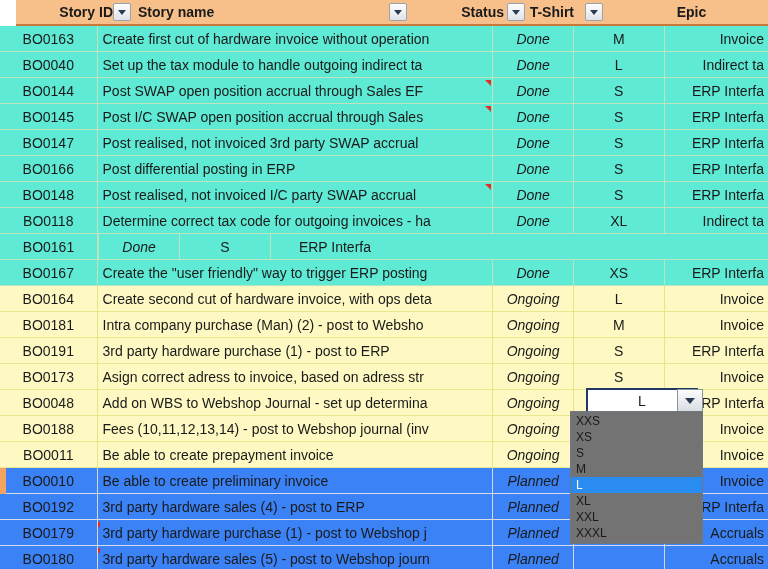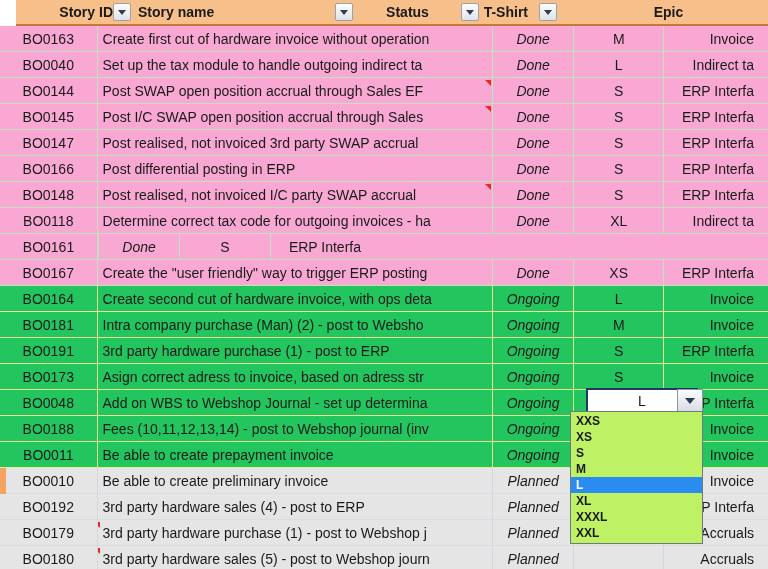--- a/index.html
+++ b/index.html
@@ -45,34 +45,34 @@
     border-top:5px solid #2b3d55;
   }
 
   
   .grid{ position:absolute; top:26px; left:0; width:768px; }
   .row{
     position:relative; display:flex; height:26px; align-items:center;
     border-bottom:1px solid #cfd6e0;
     font-size:14px; color:#1a1a1a; white-space:nowrap;
   }
-  .row.green { background:#f9a8d4; border-bottom-color:#bfe3bc; }
-  .row.yellow{ background:#22c55e; border-bottom-color:#e8e88c; }
-  .row.white { background:#e5e5e5; border-bottom-color:#d8dde5; }
+  .row.green { background:#5eead4; border-bottom-color:#bfe3bc; }
+  .row.yellow{ background:#fef9c3; border-bottom-color:#e8e88c; }
+  .row.white { background:#3b82f6; border-bottom-color:#d8dde5; }
 
   .cell{
     height:26px; display:flex; align-items:center;
     overflow:hidden; white-space:nowrap; padding:0 5px;
     position:relative;
   }
   .c-id   { width:97px;  justify-content:center; }
   .c-name { width:397px; justify-content:flex-start; }
   .c-status{width:80px;  justify-content:center;font-style:italic; }
   .c-tshirt{width:90px;  justify-content:center; }
-  .c-epic { width:104px; justify-content:flex-end; padding-right:14px; }
+  .c-epic { width:104px; justify-content:flex-end; padding-right:4px; }
 
   .vsep{ width:1px; height:26px; background:#d2d8e2; flex:0 0 1px; }
   .row.green  .vsep{ background:#bfe3bc; }
   .row.yellow .vsep{ background:#e4e48a; }
 
   
   .cmt{
     position:absolute; top:2px; right:1px;
     width:0;height:0;
     border-top:6px solid #e8291c;
@@ -105,26 +105,25 @@
   }
   .dd-button .caret{
     width:0;height:0;
     border-left:5px solid transparent;
     border-right:5px solid transparent;
     border-top:6px solid #2b3d55;
   }
   .dd-list{
     position:absolute; left:570px; top:411px;
     width:133px; height:133px;
-    background:#bef264;
+    background:#737373;
     border:1px solid #6f7781;
     z-index:50;
     padding-top:1px;
     overflow:hidden;
-    font-weight:bold;
   }
   .dd-item{
     height:16px; line-height:16px;
     padding-left:5px;
     font-size:12px; color:#1a1a1a;
     white-space:nowrap; cursor:pointer;
   }
   .dd-item.sel{ background:#2a8cf0; color:#ffffff; }
 </style>
 </head>
@@ -133,28 +132,28 @@
 <div id="sheet">
 
   <div class="hdr-row">
     <div class="hdr-cell" style="width:97px;justify-content:flex-end;padding-right:0;">
       <span class="htxt" style="max-width:68px;">Story ID</span>
     </div>
     <div class="filter-btn">
       <span class="caret"></span>
     </div>
 
-    <div class="hdr-cell" style="width:204px;justify-content:flex-start;padding-left:7px;">
+    <div class="hdr-cell" style="width:258px;justify-content:flex-start;padding-left:7px;">
       <span class="htxt">Story name</span>
     </div>
     <div class="filter-btn">
       <span class="caret"></span>
     </div>
 
-    <div class="hdr-cell" style="width:108px;justify-content:center;padding-right:3px;">
+    <div class="hdr-cell" style="width:100px;justify-content:flex-end;padding-right:3px;">
       <span class="htxt">Status</span>
     </div>
     <div class="filter-btn">
       <span class="caret"></span>
     </div>
 
     <div class="hdr-cell" style="width:60px;justify-content:flex-end;padding-right:11px;">
       <span class="htxt" style="max-width:52px;">T-Shirt</span>
     </div>
     <div class="filter-btn">
@@ -619,17 +618,17 @@
   <div class="dd-button">
     <span class="caret"></span>
   </div>
   <div class="dd-list" id="ddlist">
       <div class="dd-item">XXS</div>
       <div class="dd-item">XS</div>
       <div class="dd-item">S</div>
       <div class="dd-item">M</div>
       <div class="dd-item sel">L</div>
       <div class="dd-item">XL</div>
+      <div class="dd-item">XXL</div>
       <div class="dd-item">XXXL</div>
-      <div class="dd-item">XXL</div>
     </div>
 
 </div>
 
 </body></html>

